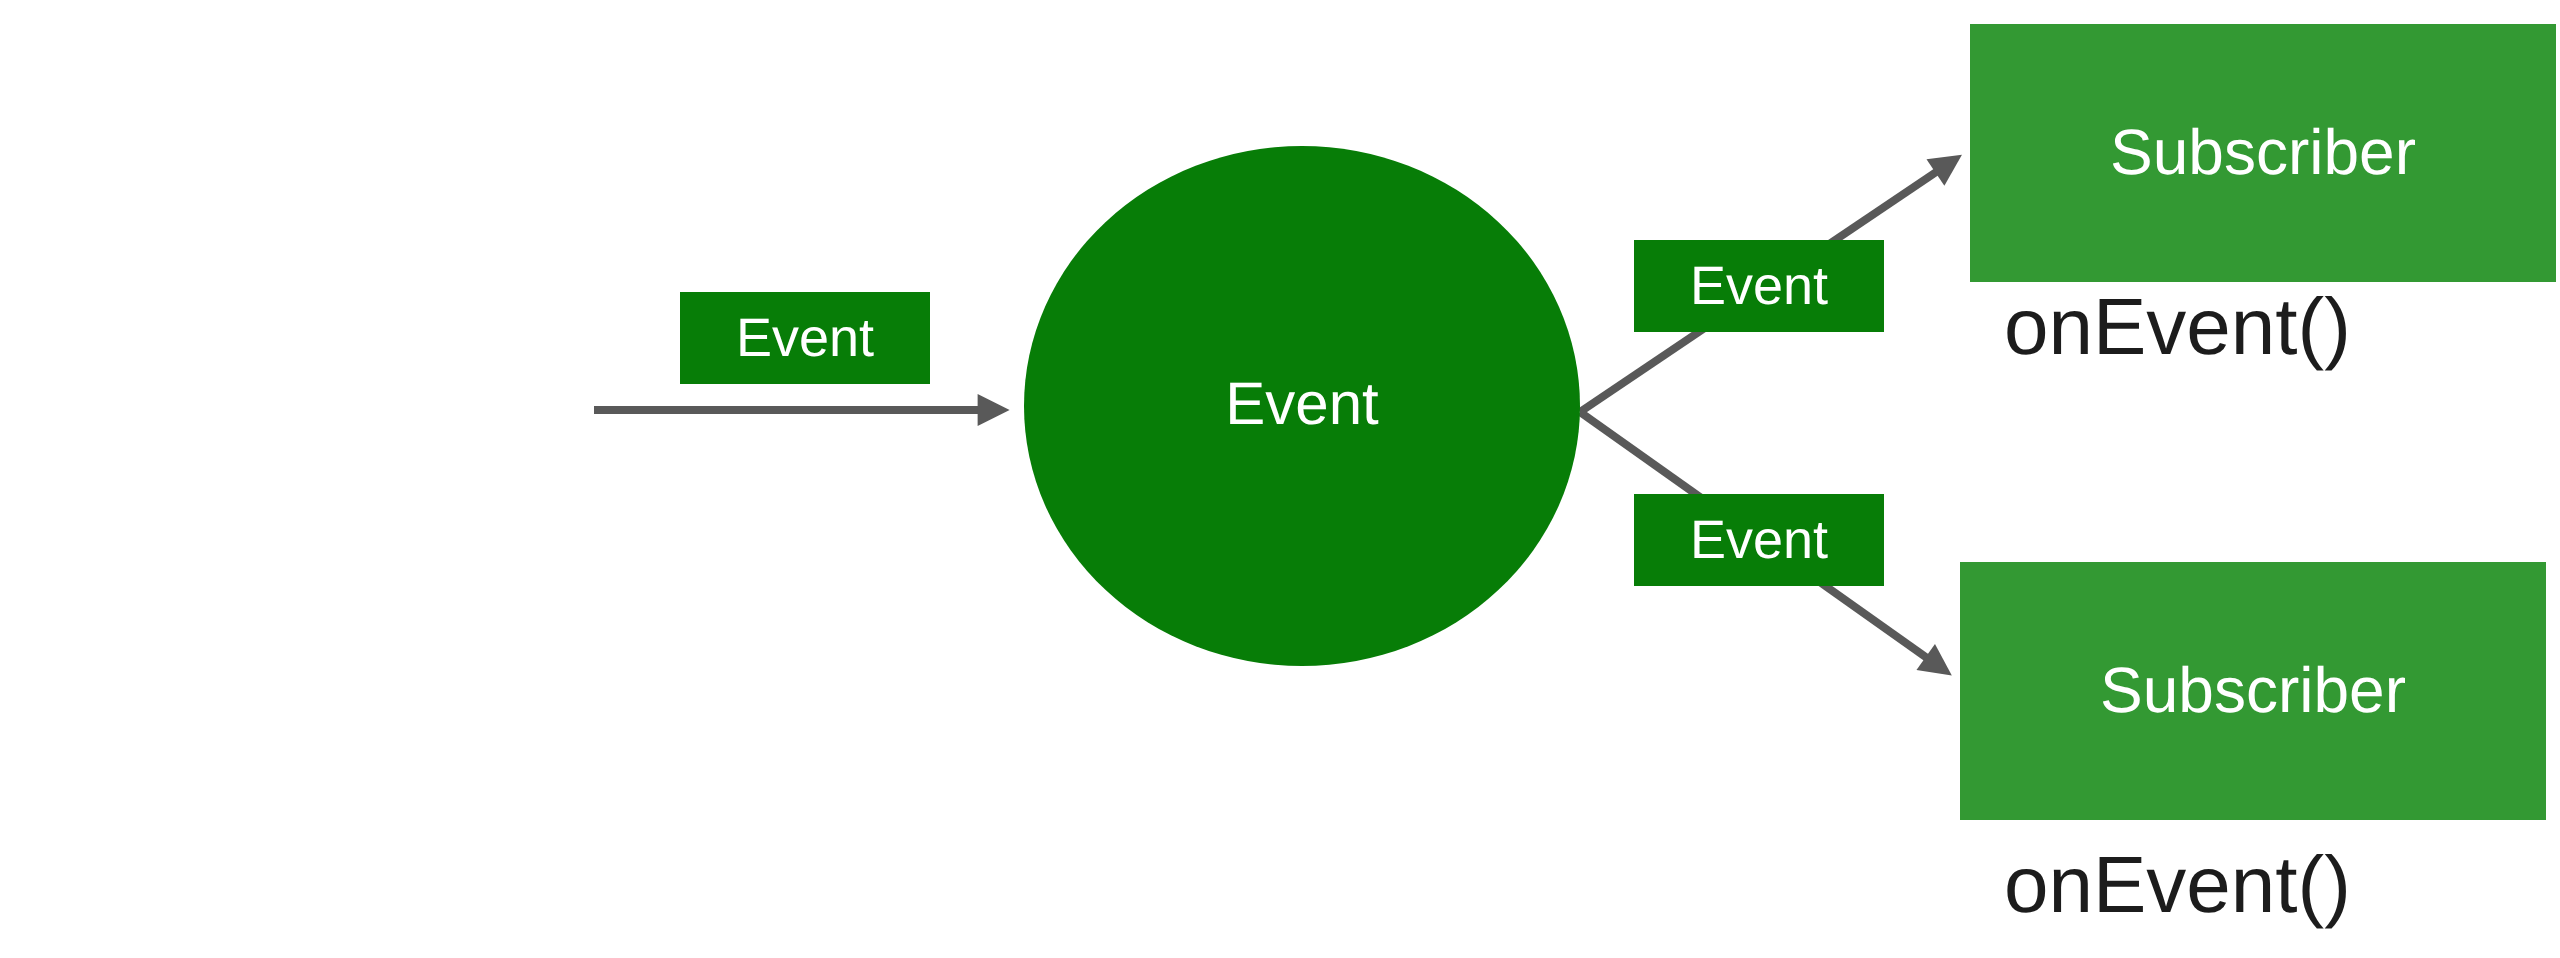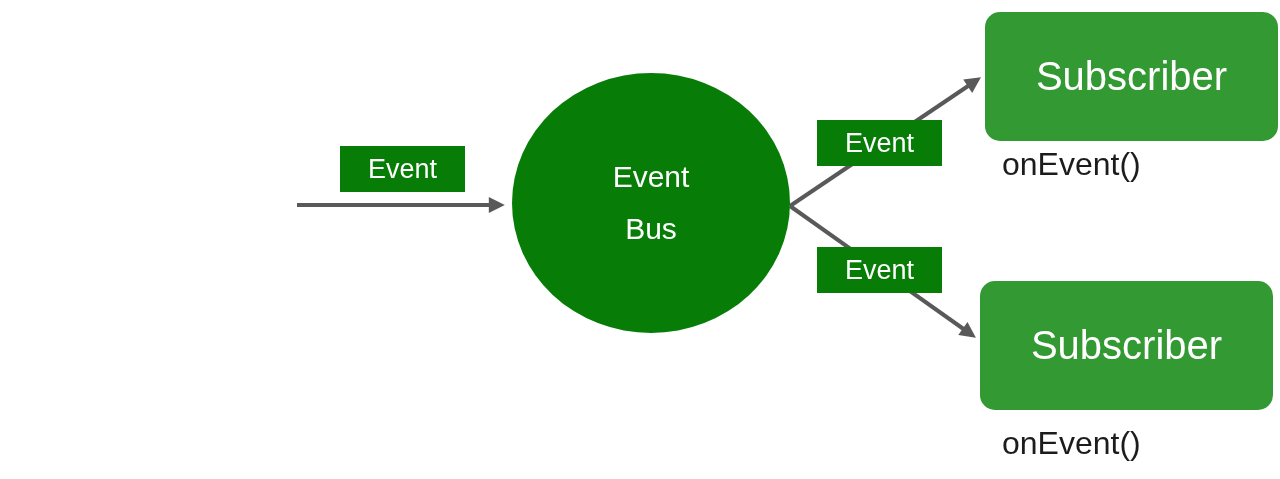--- a/index.html
+++ b/index.html
@@ -41,23 +41,22 @@
     align-items: center;
     justify-content: center;
     text-align: center;
     color: var(--text-white);
     z-index: 2;
   }
   .box {
     background: var(--box-green);
     width: 293px;
     height: 129px;
-    font-size: 40px;
+    font-size: 32px;
     font-weight: 400;
-    border-radius: 15px;
   }
   .publisher { left: 10px; top: 139px; width: 287px; }
   .subscriber-1 { left: 985px; top: 12px; }
   .subscriber-2 { left: 980px; top: 281px; }
   .event-tag {
     background: var(--dark-green);
     width: 125px;
     height: 46px;
     font-size: 27px;
     z-index: 3;
@@ -70,21 +69,21 @@
     width: 278px; height: 260px;
     background: var(--dark-green);
     border-radius: 50%;
     flex-direction: column;
     font-size: 30px;
     line-height: 52px;
   }
   .code-label {
     position: absolute;
     color: var(--text-black);
-    font-size: 32px;
+    font-size: 40px;
     line-height: 44px;
     z-index: 2;
     white-space: nowrap;
   }
   .post-label { left: 345px; top: 222px; width: 120px; text-align: center; }
   .onevent-1 { left: 1002px; top: 142px; }
   .onevent-2 { left: 1002px; top: 421px; }
 </style>
 </head>
 <body>
@@ -103,21 +102,20 @@
   </svg>
 
 
   <div class="node event-tag event-tag-1">
     <span>Event</span>
   </div>
 
 
   <div class="node bus-circle">
     <span>Event</span>
-    <span>Bus</span>
   </div>
 
   <div class="node event-tag event-tag-2">
     <span>Event</span>
   </div>
 
   <div class="node event-tag event-tag-3">
     <span>Event</span>
   </div>
 

